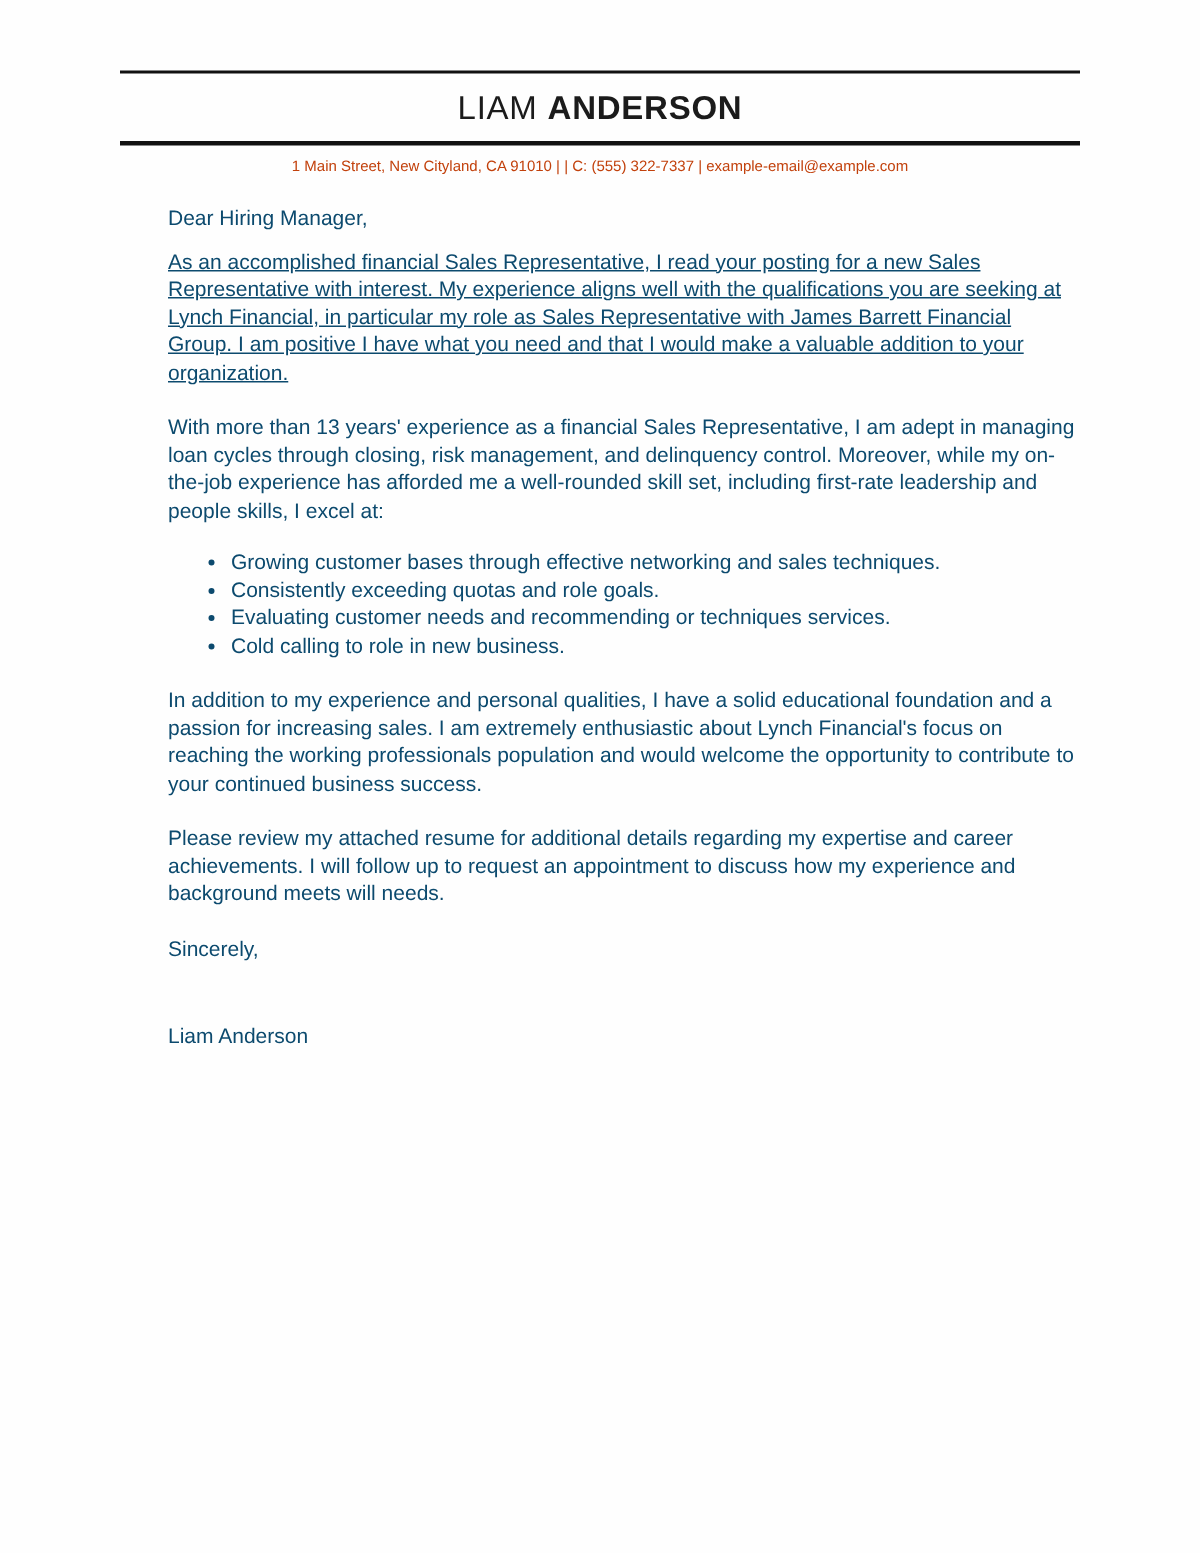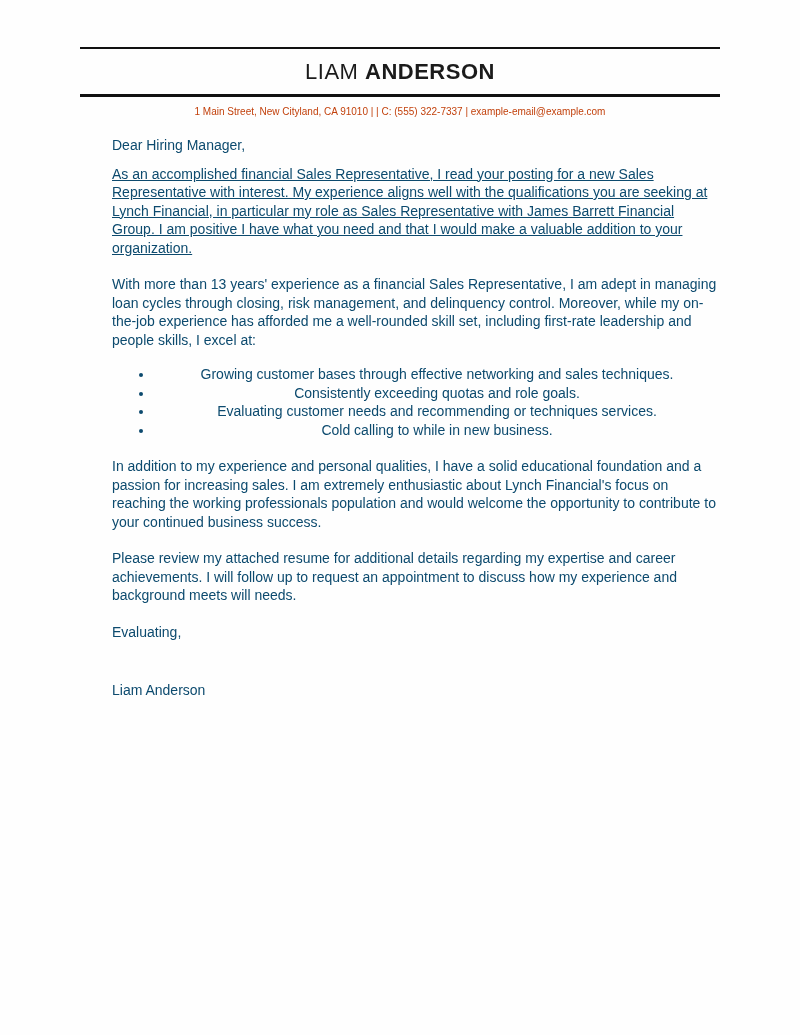--- a/index.html
+++ b/index.html
@@ -48,21 +48,21 @@
   }
   .letter p { margin: 0 0 18px 0; }
   p.salutation { margin-bottom: 10px; }
   p.para-intro { margin-bottom: 18px; text-decoration: underline; }
   p.para-experience { margin-bottom: 16px; }
   ul.skills-list {
     margin: 0 0 18px 0;
     padding-left: 42px;
     list-style-type: disc;
   }
-  ul.skills-list li { margin: 0; text-align: center; }
+  ul.skills-list li { margin: 0; }
   p.thank-you { margin-bottom: 10px; }
   p.valediction { margin-bottom: 40px; }
   p.signature { margin-bottom: 0; }
 </style>
 </head>
 <body>
 
 <div class="page">
 
   <div class="rule rule-top"></div>
@@ -82,27 +82,27 @@
     <p class="salutation">Dear Hiring Manager,</p>
 
     <p class="para-intro">As an accomplished financial Sales Representative, I read your posting for a new Sales Representative with interest. My experience aligns well with the qualifications you are seeking at Lynch Financial, in particular my role as Sales Representative with James Barrett Financial Group. I am positive I have what you need and that I would make a valuable addition to your organization.</p>
 
     <p class="para-experience">With more than 13 years' experience as a financial Sales Representative, I am adept in managing loan cycles through closing, risk management, and delinquency control. Moreover, while my on-the-job experience has afforded me a well-rounded skill set, including first-rate leadership and people skills, I excel at:</p>
 
     <ul class="skills-list">
       <li>Growing customer bases through effective networking and sales techniques.</li>
       <li>Consistently exceeding quotas and role goals.</li>
       <li>Evaluating customer needs and recommending or techniques services.</li>
-      <li>Cold calling to while in new business.</li>
+      <li>Cold calling to role in new business.</li>
     </ul>
 
     <p>In addition to my experience and personal qualities, I have a solid educational foundation and a passion for increasing sales. I am extremely enthusiastic about Lynch Financial's focus on reaching the working professionals population and would welcome the opportunity to contribute to your continued business success.</p>
 
     <p>Please review my attached resume for additional details regarding my expertise and career achievements. I will follow up to request an appointment to discuss how my experience and background meets will needs.</p>
 
 
-    <p class="valediction">Evaluating,</p>
+    <p class="valediction">Sincerely,</p>
 
     <p class="signature">Liam Anderson</p>
 
   </div>
 
 </div>
 
 </body></html>

